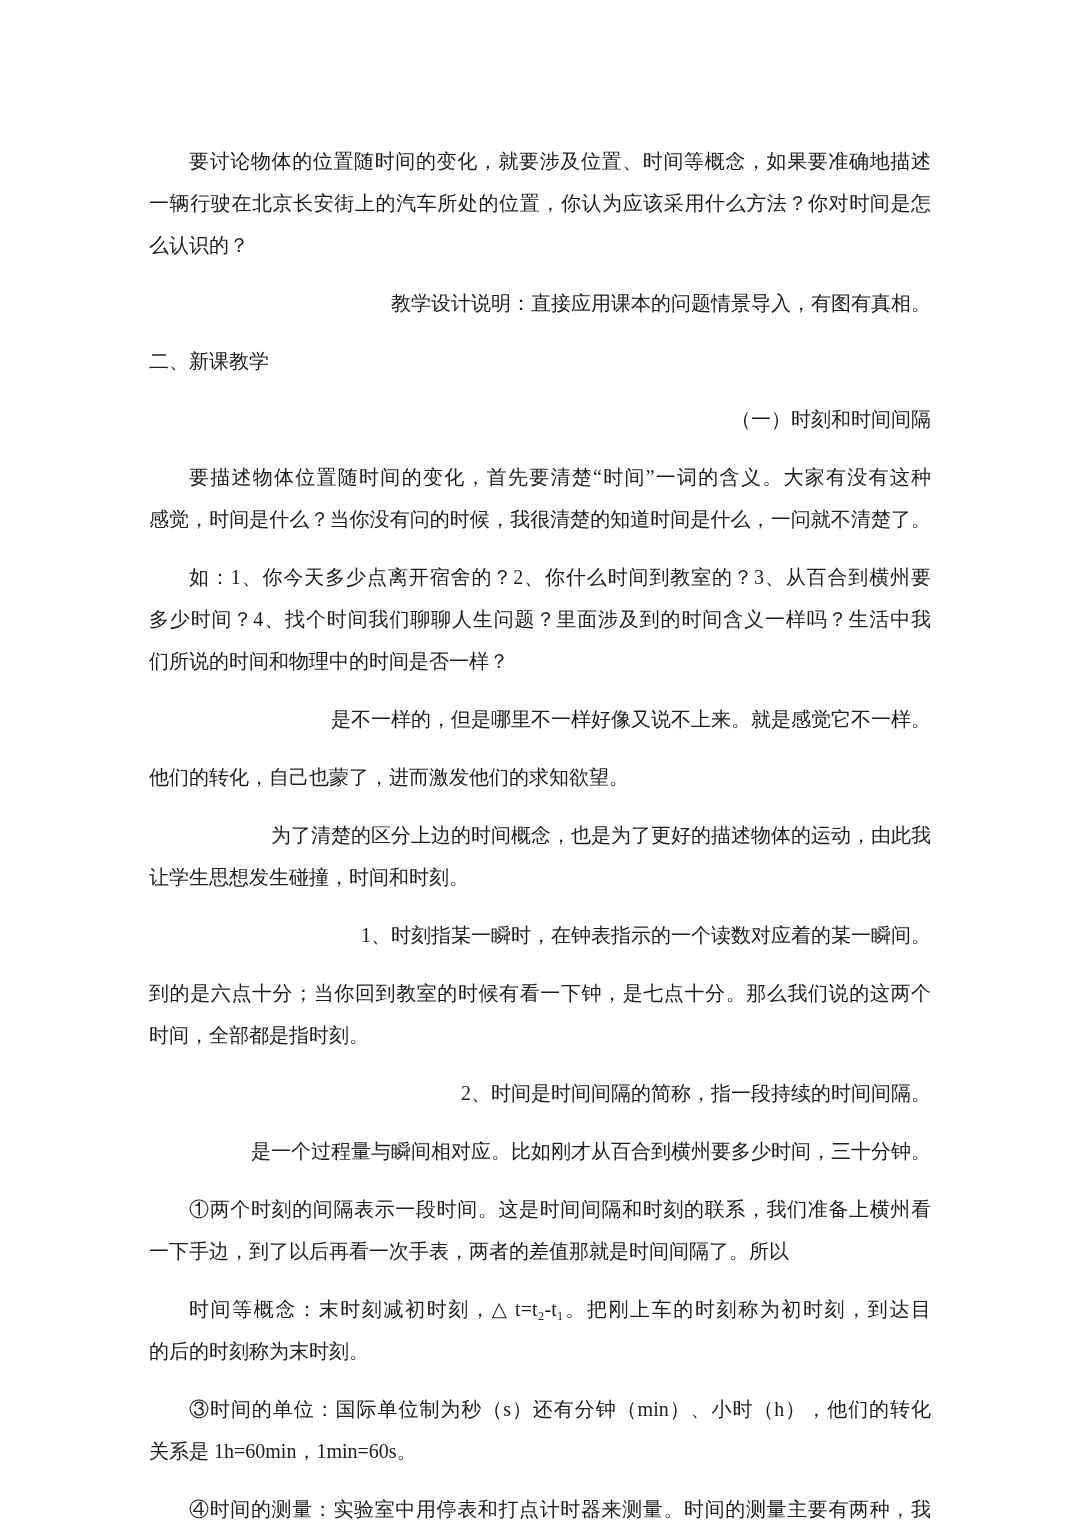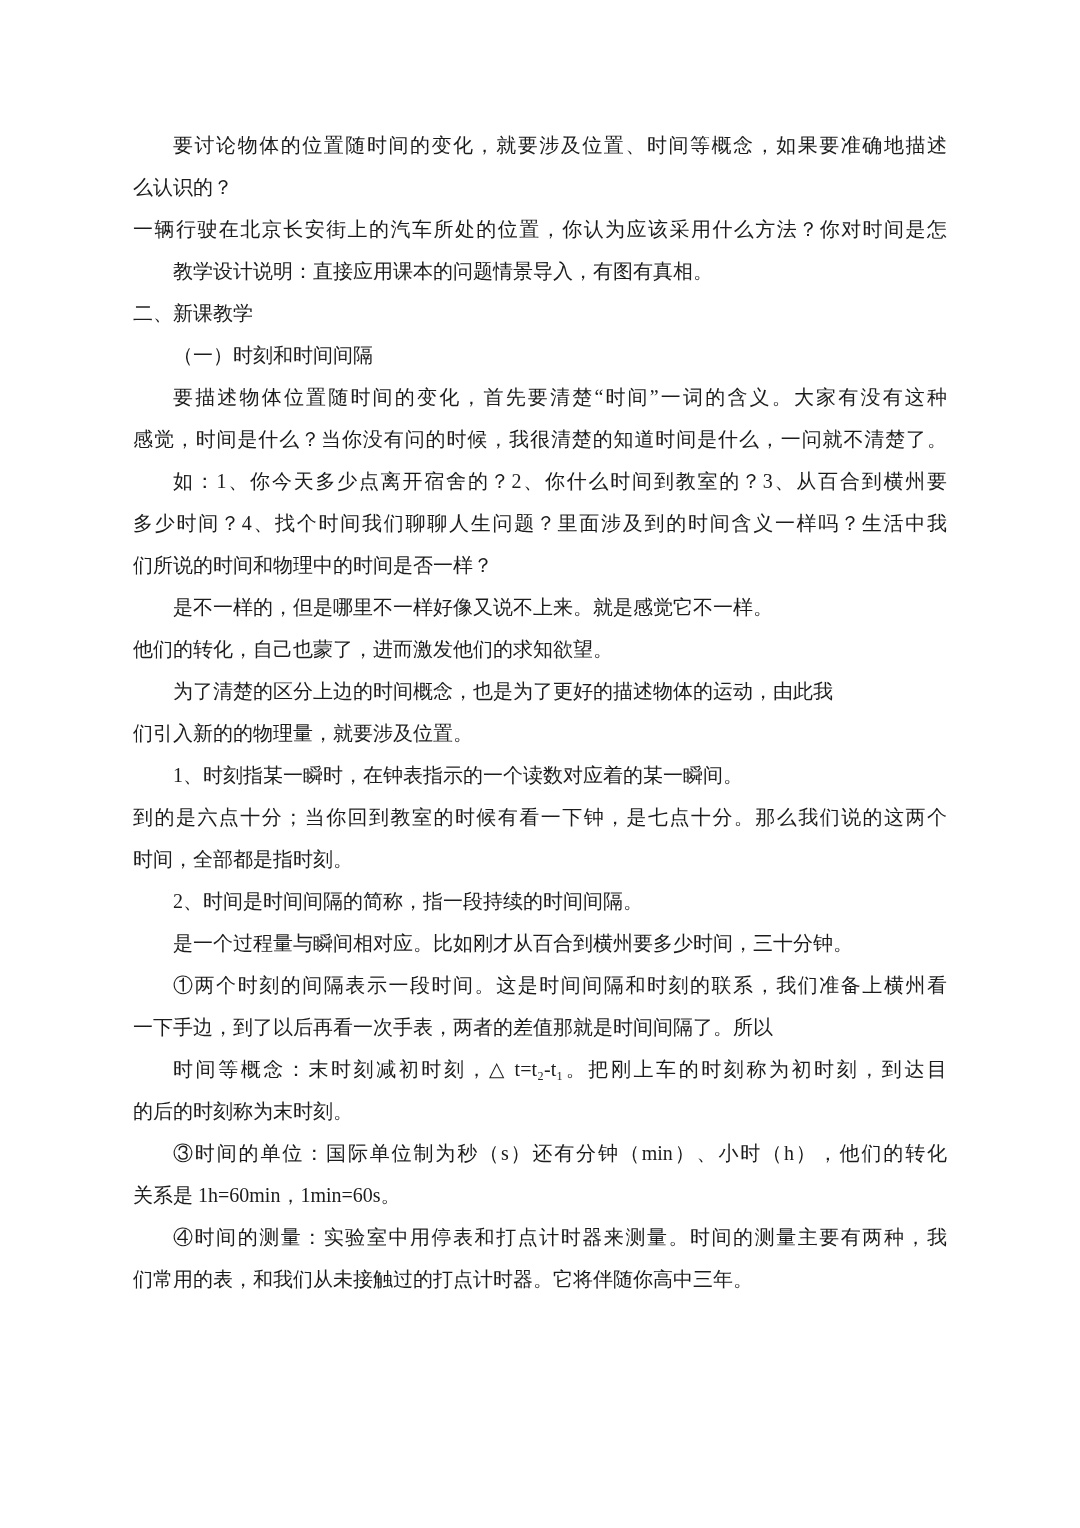--- a/index.html
+++ b/index.html
@@ -16,52 +16,53 @@
     font-family: "Liberation Serif", "DejaVu Serif", serif;
     color: #1c1c1c;
   }
   .content {
     position: absolute;
     left: 133px;
     top: 124px;
     width: 814px;
   }
   .paragraph {
-    margin: 0;
+    margin: 16px;
     padding: 0;
   }
   .paragraph.bold .line {
     font-weight: 400;
   }
   .line {
     font-size: 20px;
     line-height: 42px;
     height: 42px;
     overflow: hidden;
     text-align: left;
     white-space: normal;
   }
   .line.indent {
     text-indent: 40px;
+    text-align: right;
   }
   .line.fill {
     text-align: justify;
     text-align-last: justify;
     text-justify: inter-character;
   }
 </style>
 </head>
 <body>
 
 <div class="page">
   <div class="content" id="doc-body" style="color: rgb(28, 28, 28);">
       <div class="paragraph">
         <div class="line indent fill">要讨论物体的位置随时间的变化，就要涉及位置、时间等概念，如果要准确地描述</div>
+        <div class="line fill">一辆行驶在北京长安街上的汽车所处的位置，你认为应该采用什么方法？你对时间是怎</div>
         <div class="line">么认识的？</div>
-        <div class="line fill">一辆行驶在北京长安街上的汽车所处的位置，你认为应该采用什么方法？你对时间是怎</div>
       </div>
       <div class="paragraph">
         <div class="line indent">教学设计说明：直接应用课本的问题情景导入，有图有真相。</div>
       </div>
       <div class="paragraph bold">
         <div class="line">二、新课教学</div>
       </div>
       <div class="paragraph bold">
         <div class="line indent">（一）时刻和时间间隔</div>
       </div>
@@ -75,21 +76,21 @@
         <div class="line">们所说的时间和物理中的时间是否一样？</div>
       </div>
       <div class="paragraph">
         <div class="line indent">是不一样的，但是哪里不一样好像又说不上来。就是感觉它不一样。</div>
       </div>
       <div class="paragraph">
         <div class="line">他们的转化，自己也蒙了，进而激发他们的求知欲望。</div>
       </div>
       <div class="paragraph">
         <div class="line indent">为了清楚的区分上边的时间概念，也是为了更好的描述物体的运动，由此我</div>
-        <div class="line">们引入新的的物理量，就要涉及位置。</div>
+        <div class="line">让学生思想发生碰撞，时间和时刻。</div>
       </div>
       <div class="paragraph bold">
         <div class="line indent">1、时刻指某一瞬时，在钟表指示的一个读数对应着的某一瞬间。</div>
       </div>
       <div class="paragraph">
         <div class="line fill">到的是六点十分；当你回到教室的时候有看一下钟，是七点十分。那么我们说的这两个</div>
         <div class="line">时间，全部都是指时刻。</div>
       </div>
       <div class="paragraph bold">
         <div class="line indent">2、时间是时间间隔的简称，指一段持续的时间间隔。</div>

